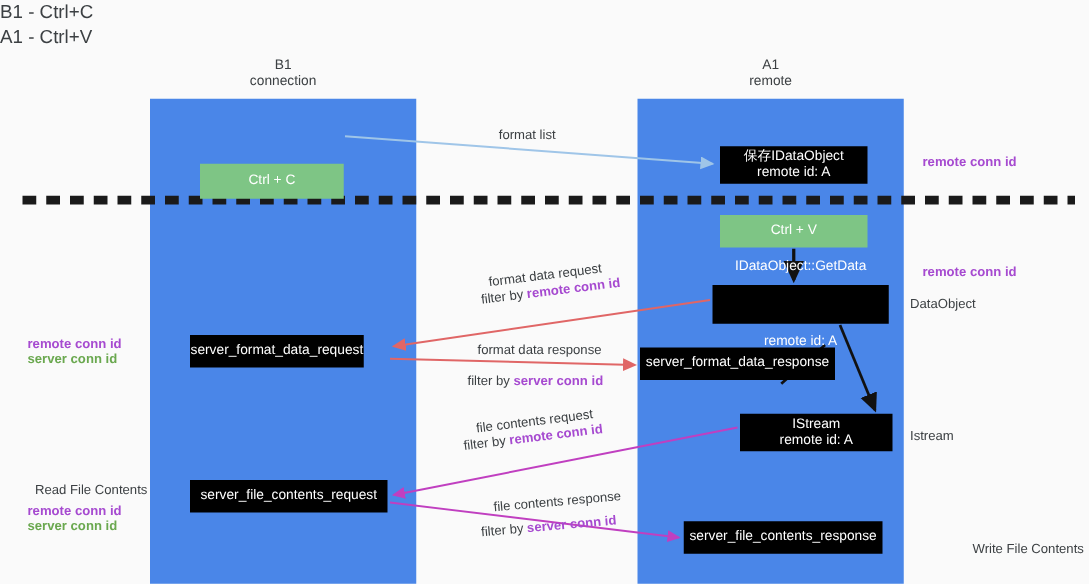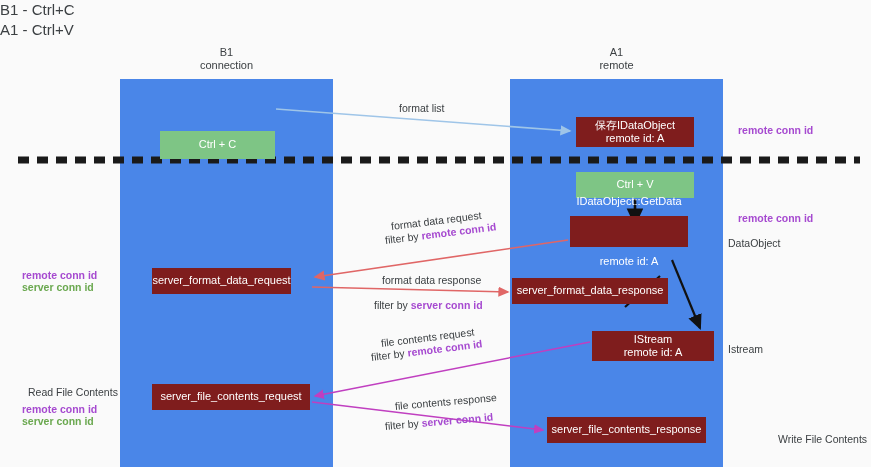--- a/index.html
+++ b/index.html
@@ -15,27 +15,27 @@
   .title div{white-space:pre;}
 
   .colhead{position:absolute;text-align:center;font-size:11px;line-height:13px;color:#3c4043;}
   #head-b1{left:120px;top:46px;width:213px;}
   #head-a1{left:510px;top:46px;width:213px;}
 
   .box{position:absolute;box-sizing:border-box;display:flex;flex-direction:column;
        align-items:center;justify-content:center;text-align:center;color:#fff;
        font-size:11px;line-height:13.5px;}
   .box.green{background:#7ec585;}
-  .box.orange{background:#7f1d1d;}
+  .box.orange{background:#000000;}
   .box span{display:block;white-space:pre;}
 
   #box-ctrlc{left:160px;top:95px;width:115px;height:28px;margin-top:36px;}
   #box-save-ido{left:576px;top:117px;width:118px;height:30px;}
   #box-ctrlv{left:576px;top:172px;width:118px;height:26px;}
-  #box-getdata{left:570px;top:216px;width:118px;height:31px;gap:47px;}
+  #box-getdata{left:570px;top:228px;width:141px;height:31px;gap:47px;}
   #box-sfdreq{left:152px;top:268px;width:139px;height:26px;}
   #box-sfdresp{left:512px;top:278px;width:156px;height:26px;}
   #box-istream{left:592px;top:331px;width:122px;height:30px;}
   #box-sfcreq{left:152px;top:384px;width:158px;height:26px;}
   #box-sfcresp{left:547px;top:417px;width:159px;height:26px;}
 
   .lbl{position:absolute;font-size:10.5px;line-height:14px;color:#3c4043;white-space:nowrap;}
   .purple{color:#a64ad0;font-weight:bold;}
   .green-t{color:#6aa84f;font-weight:bold;}
 

